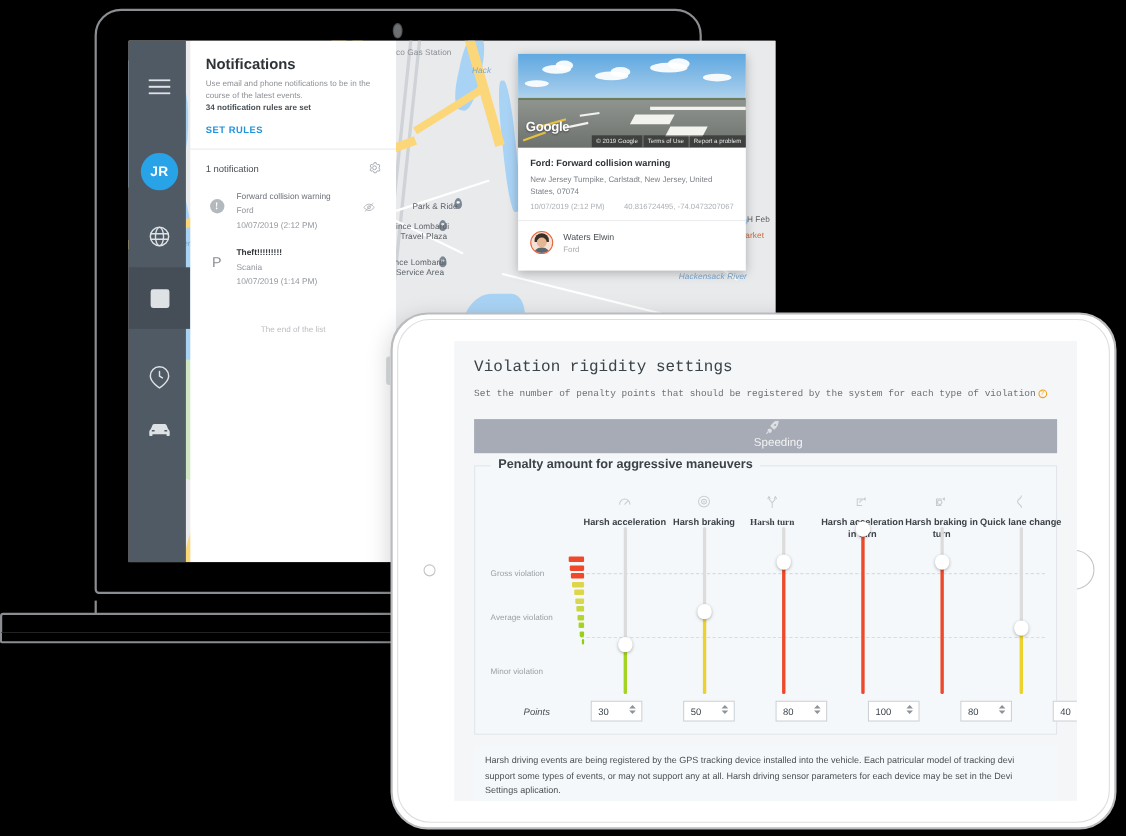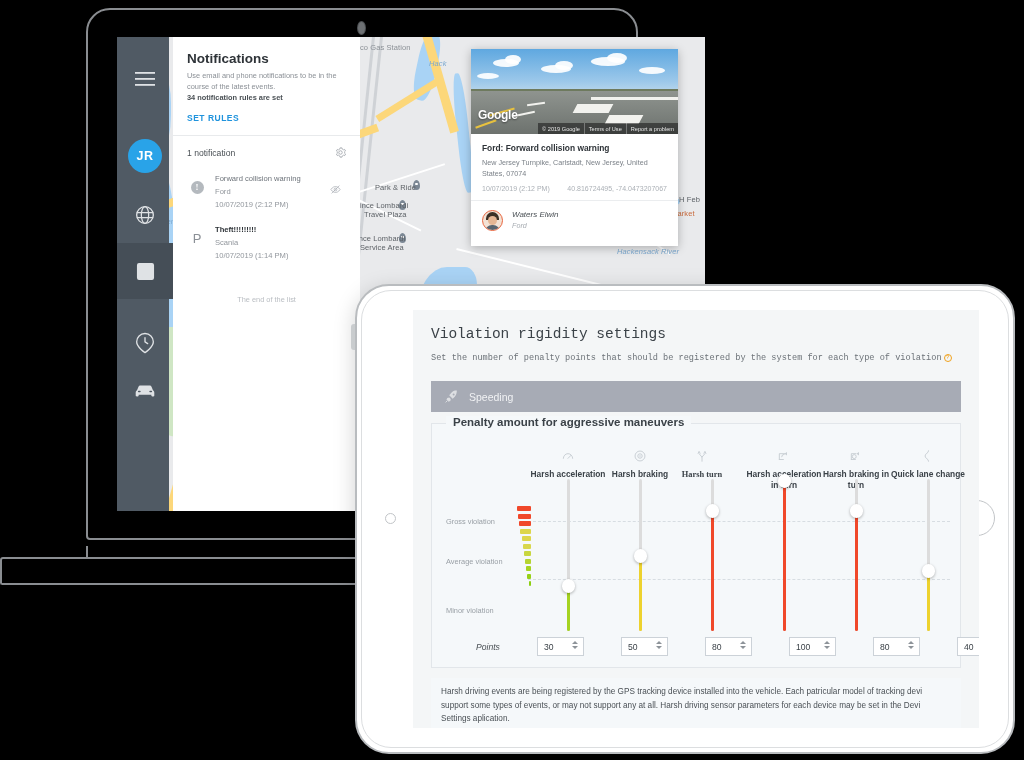--- a/index.html
+++ b/index.html
@@ -168,21 +168,21 @@
     color: #e7e7e7; font-size: 5.6px; padding: 2.5px 4px;
     border-left: 1px solid rgba(255,255,255,.3);
   }
   .sv-attrib-item:first-child { border-left: none; }
   #popup-info { padding: 9px 11px 8px 11px; }
   #popup-title { font-size: 8.4px; font-weight: 700; color: #2e3338; margin-bottom: 5px; }
   #popup-address { font-size: 7.2px; color: #7b8188; line-height: 1.5; }
   #popup-meta { display: flex; justify-content: space-between; margin-top: 5px; }
   .popup-meta-txt { font-size: 7px; color: #abb0b6; }
   #popup-divider { height: 1px; background: #ebedef; }
-  #popup-driver { display: flex; align-items: flex-start; padding: 9px 11px; font-style: italic; }
+  #popup-driver { display: flex; align-items: flex-end; padding: 9px 11px; }
   #driver-avatar {
     width: 21px; height: 21px; border-radius: 50%; border: 1.4px solid #e8653f;
     background: #f3e2d5; position: relative; overflow: hidden; flex: 0 0 21px;
   }
   #driver-avatar .hair {
     position: absolute; left: 3px; top: 1.5px; width: 13px; height: 8px;
     background: #3b3026; border-radius: 7px 7px 0 0;
   }
   #driver-avatar .face {
     position: absolute; left: 5px; top: 5px; width: 9px; height: 9px;
@@ -230,21 +230,21 @@
   .help-badge {
     display: inline-block; width: 8px; height: 8px; border-radius: 50%;
     border: 1px solid #f0a21e; color: #f0a21e; font-size: 6px;
     line-height: 6.5px; text-align: center; vertical-align: 1px;
     margin-left: 2px;
   }
   .viol-section {
     margin: 0 18px; height: 31px; background: #a7abb5;
     display: flex; align-items: center; padding-left: 13px; cursor: pointer;
   }
-  #section-speeding { margin-top: 18px; }
+  #section-speeding { margin-top: 18px; flex-direction: column; }
   #section-harsh { margin-top: 11px; background: #abafb8; }
   .viol-section-label { font-size: 10.5px; color: #f1f2f4; margin-left: 10px; }
   .section-ico { opacity: .62; }
 
   #penalty-panel {
     margin: 11px 18px 0 18px; border: 1px solid #e2e6ea;
     background: #f5f8fa; position: relative; padding: 0 0 11px 0;
   }
   #penalty-legend {
     position: absolute; left: 14px; top: -8px; background: #f5f8fa;

